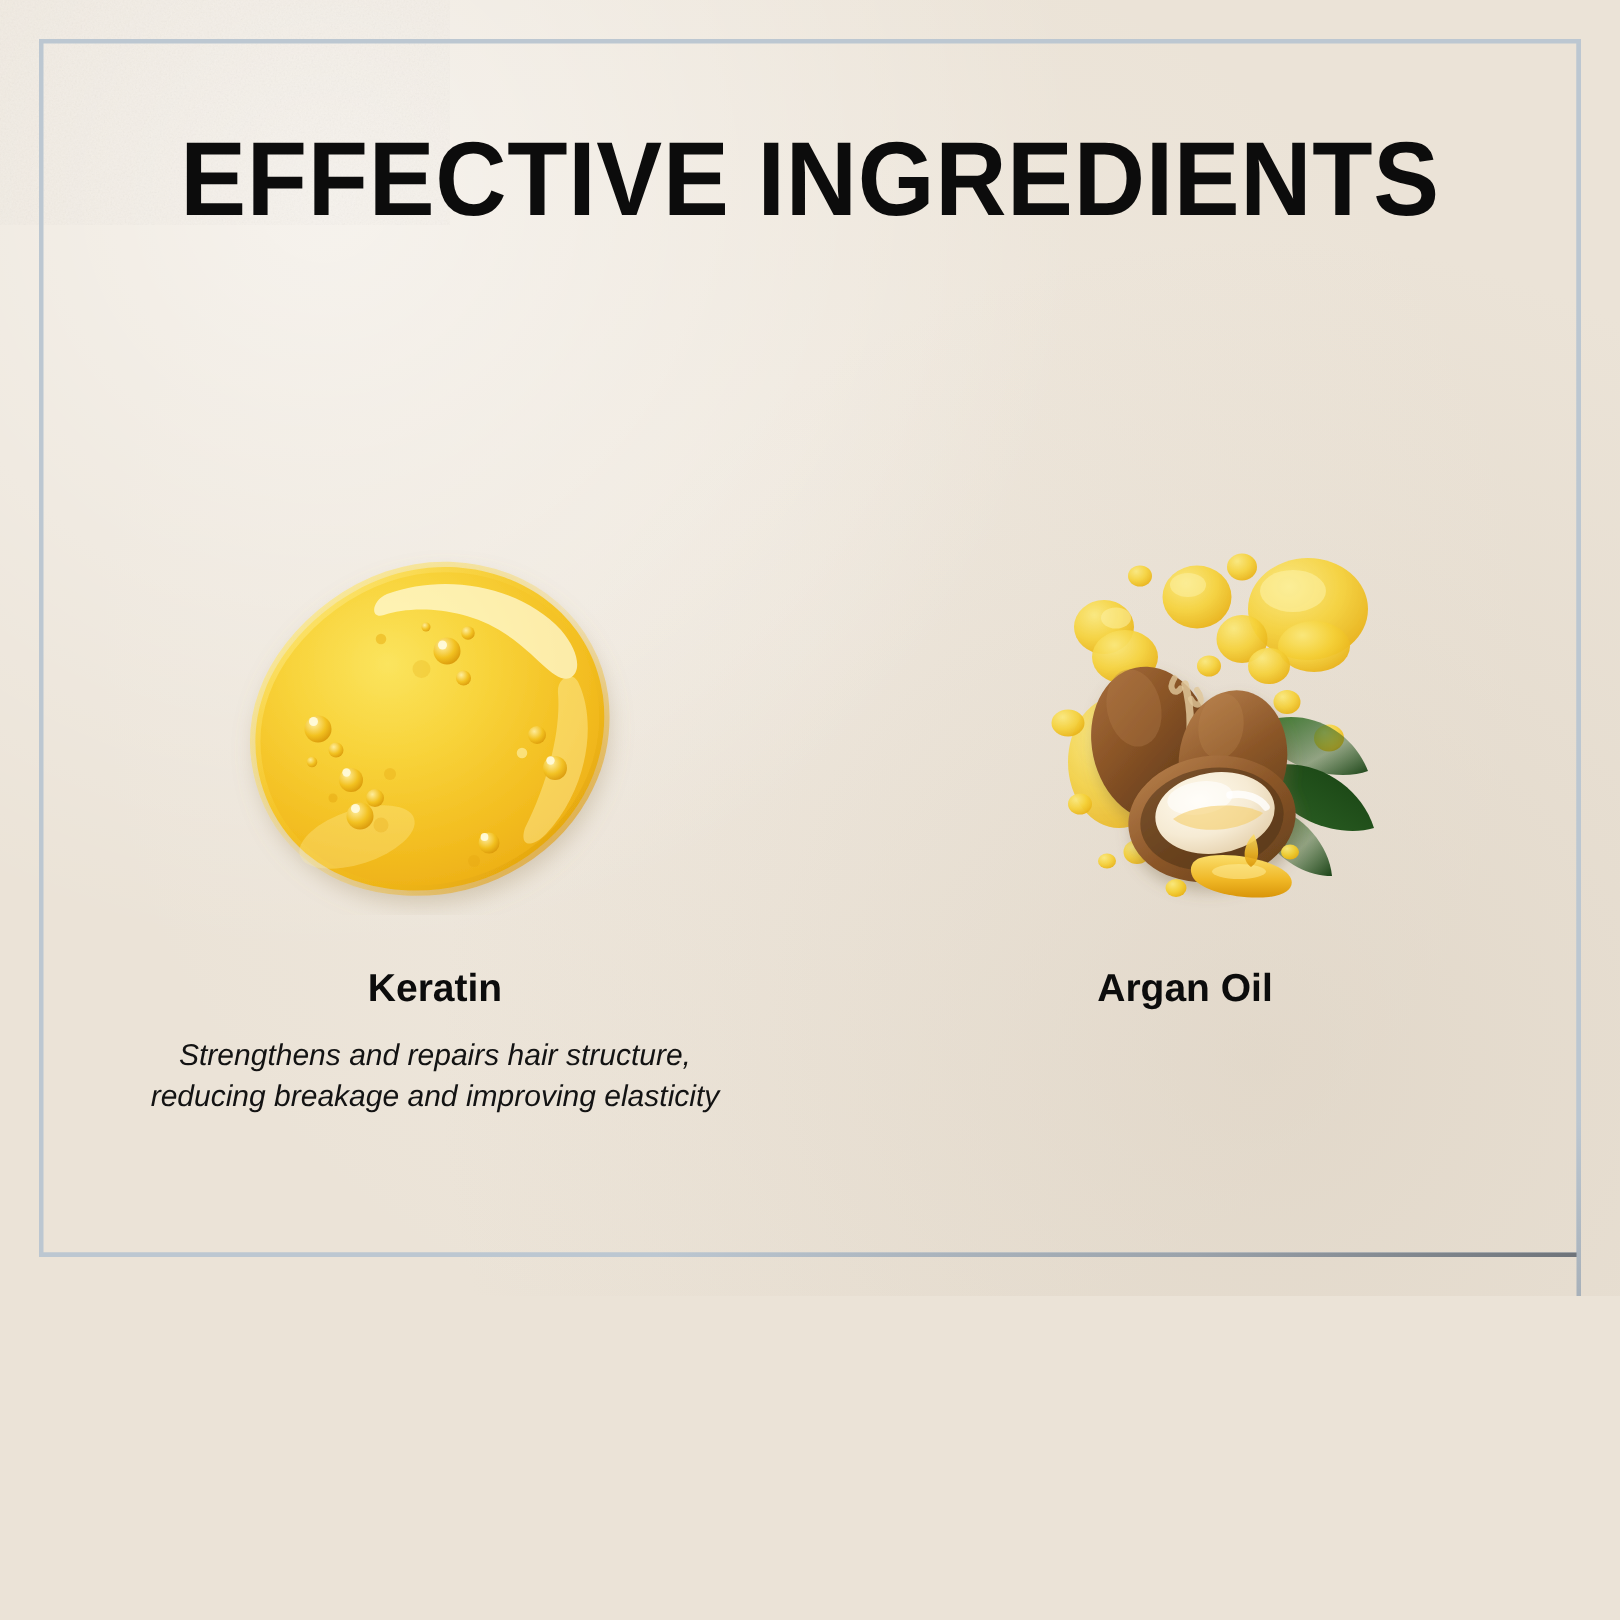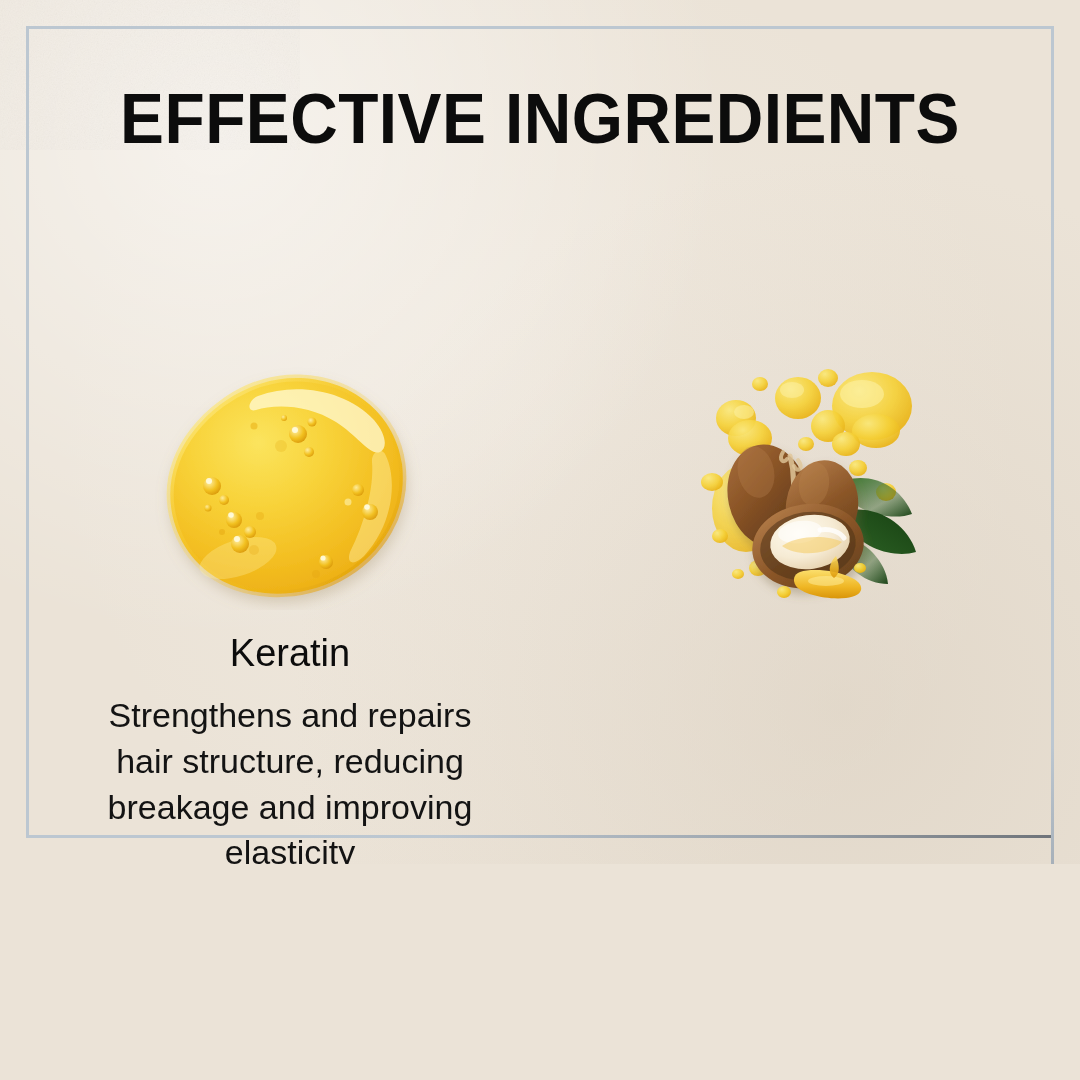--- a/index.html
+++ b/index.html
@@ -78,30 +78,31 @@
     align-items:flex-start;
   }
   .col{flex:1;display:flex;flex-direction:column;align-items:center;}
 
   .art{
     width:280px;height:250px;
     position:relative;
     display:block;
   }
   .col-title{
-    margin-top:23px;
-    font-size:38px;
-    font-weight:400;
+    margin-top:34px;
+    font-size:26px;
+    font-weight:700;
     color:#0C0C0C;
     text-align:center;
     line-height:1.1;
   }
   .col-desc{
     margin-top:18px;
-    font-size:34px;
+    font-size:20px;
+    font-style:italic;
     color:#131313;
     text-align:center;
     line-height:1.35;
     max-width:420px;
   }
   .col-desc.narrow{max-width:440px;}
 </style>
 </head>
 <body>
 
@@ -312,16 +313,17 @@
         <g>
           <path d="M150,212 C162,208 186,210 202,218 C216,225 214,236 196,238
                    C176,240 152,234 146,226 C142,220 144,214 150,212 Z" fill="url(#puddleG)"></path>
           <ellipse cx="176" cy="221" rx="18" ry="5" fill="#FFF0A0" opacity=".5"></ellipse>
           <path d="M186,196 C190,206 190,214 184,218 C178,214 178,204 186,196 Z" fill="url(#puddleG)" opacity=".9"></path>
           <ellipse cx="134" cy="232" rx="7" ry="6" fill="url(#blobG)"></ellipse>
           <ellipse cx="210" cy="208" rx="6" ry="5" fill="url(#blobG)"></ellipse>
         </g>
       </svg>
 
+      <div class="col-title">Argan Oil</div>
     </div>
 
   </div>
 </div>
 
 </body></html>

